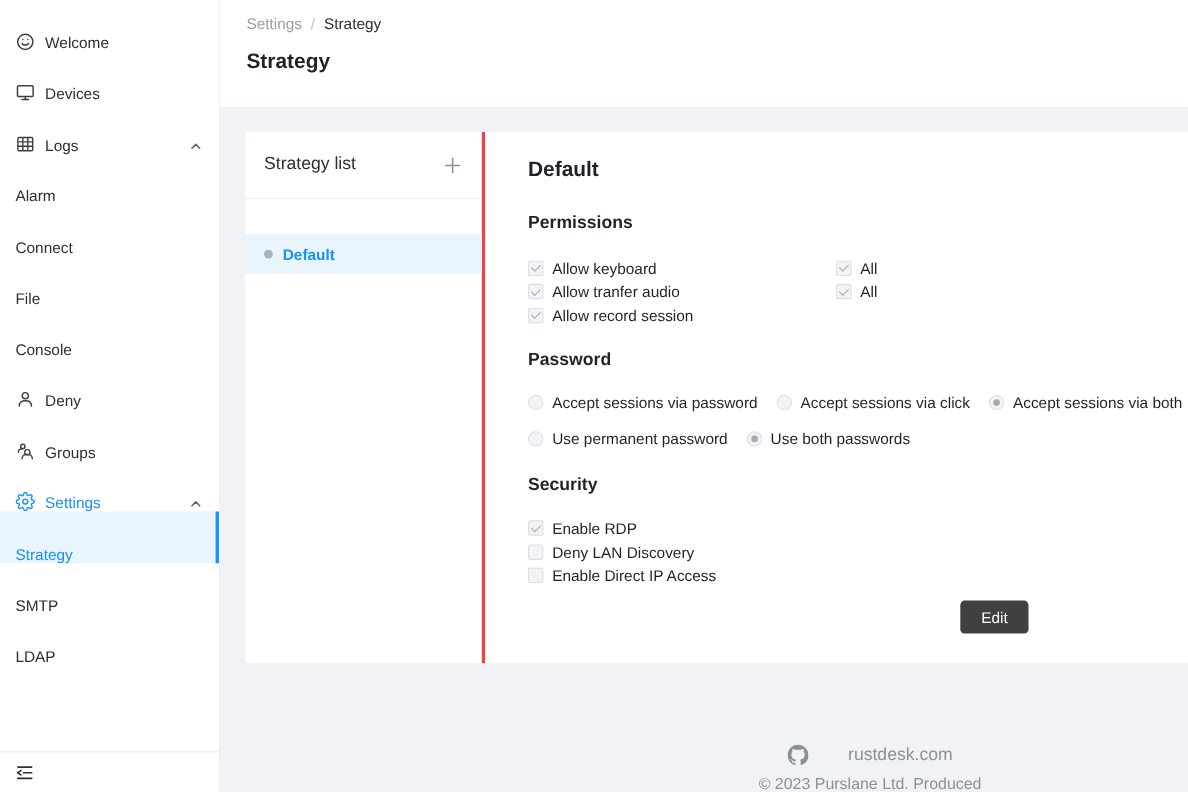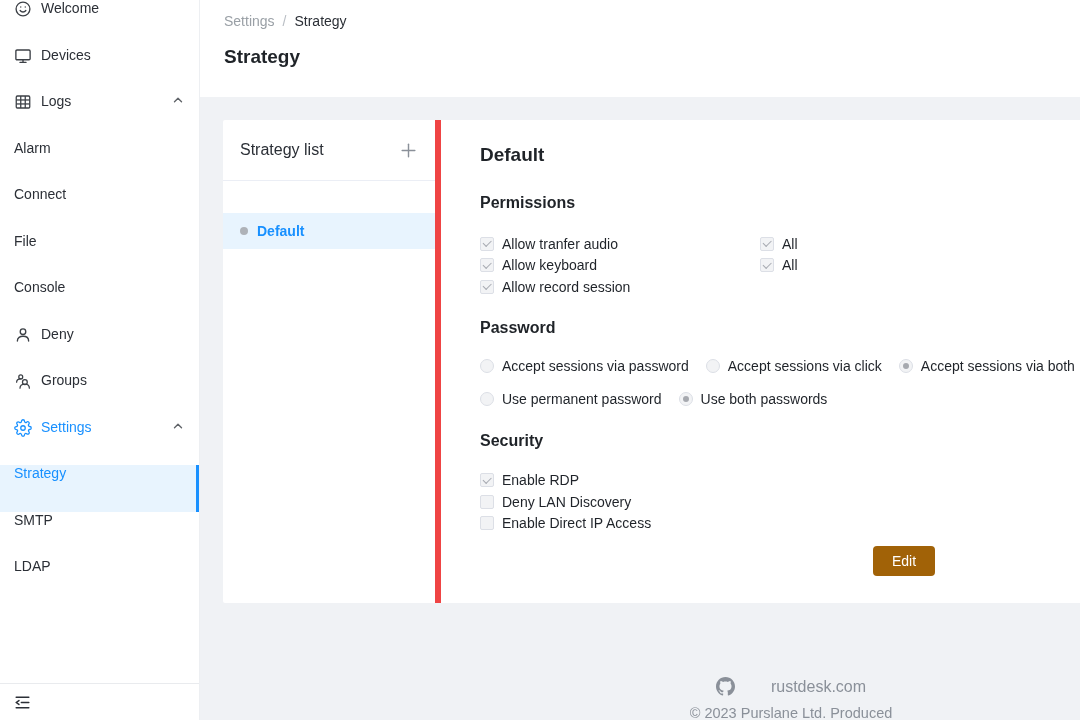--- a/index.html
+++ b/index.html
@@ -2,21 +2,21 @@
 <html><head>
 <meta charset="utf-8">
 <style>
   * { margin:0; padding:0; box-sizing:border-box; }
   html,body { width:1080px; height:720px; overflow:hidden; }
   body { font-family:"Liberation Sans", sans-serif; background:#fff; position:relative; color:#24292e; }
 
   
   .sidebar { position:absolute; left:0; top:0; width:200px; height:720px; background:#fff;
              border-right:1px solid #edeff2; z-index:5; }
-  .nav-item { height:46.5px; display:flex; align-items:flex-start; padding:0 14px; cursor:pointer;
+  .nav-item { height:46.5px; display:flex; align-items:flex-end; padding:0 14px; cursor:pointer;
               font-size:14px; color:#2b2f36; position:relative; }
   .nav-item .ico { width:18px; height:18px; margin-right:9px; display:flex; align-items:center; color:#3c4046; }
   .nav-item .lbl { flex:1; white-space:nowrap; }
   .nav-item .chev { width:14px; height:14px; color:#5f6368; display:flex; }
   .nav-sub { }
   .nav-item.blue, .nav-item.blue .ico { color:#1890ff; }
   .nav-item.selected { background:#e8f4fe; color:#1890ff; }
   .nav-item.selected::after { content:""; position:absolute; right:0; top:0; width:3px; height:100%; background:#1890ff; }
   .sidebar-footer { position:absolute; left:0; right:0; bottom:0; height:37px; border-top:1px solid #e9ebee;
                     display:flex; align-items:center; padding:0 13px; background:#fff; }
@@ -28,21 +28,21 @@
   .breadcrumb { display:flex; align-items:center; gap:8px; padding-top:13px; font-size:14px; }
   .bc-parent { color:#9aa0a6; cursor:pointer; }
   .bc-sep { color:#b9bec4; }
   .bc-current { color:#2b2f36; }
   .page-title { margin-top:17px; font-size:19px; font-weight:700; color:#1f2328; }
   .content { position:absolute; left:0; top:97px; width:880px; height:623px; background:#f0f2f5; overflow:hidden; }
   .inner { width:1182px; }
 
   
   .card { margin:23px 0 0 23px; width:936px; height:483px; background:#fff; border-radius:2px; display:flex; }
-  .list-panel { width:218px; flex-shrink:0; border-right:6px solid #ef4444; }
+  .list-panel { width:218px; flex-shrink:0; border-right:3px solid #ef4444; }
   .list-header { height:61px; display:flex; align-items:center; justify-content:space-between;
                  padding:0 17px; border-bottom:1px solid #ebeef5; }
   .list-title { font-size:16px; color:#2b2f36; font-weight:500; }
   .plus { width:19px; height:19px; color:#8a9099; cursor:pointer; display:flex; }
   .list-body { padding-top:32px; }
   .list-item { height:36px; display:flex; align-items:center; padding:0 17px; font-size:14px; cursor:pointer; color:#2b2f36; }
   .list-item .dot { width:8px; height:8px; border-radius:50%; background:#aeb2b8; margin-right:9px; flex-shrink:0; }
   .list-item.selected { background:#e8f4fe; color:#1890ff; font-weight:700; }
 
   .detail { flex:1; padding:24px 0 0 39px; }
@@ -64,21 +64,21 @@
   .rd.selected .rd-circle::after { content:""; position:absolute; left:3px; top:3px; width:6px; height:6px;
             border-radius:50%; background:#a6a9af; }
 
   .mt-pwd { margin-top:21px; }
   .pwd-row1 { margin-top:19px; display:flex; gap:17px; }
   .pwd-row2 { margin-top:11px; display:flex; gap:17px; }
 
   .mt-sec { margin-top:22px; }
   .sec-list { margin-top:20px; display:flex; flex-direction:column; }
 
-  .edit-btn { margin:12px 0 0 393px; height:30px; padding:0 19px; background:#a16207; color:#fff;
+  .edit-btn { margin:12px 0 0 393px; height:30px; padding:0 19px; background:#404040; color:#fff;
               border:none; border-radius:4px; font-size:14px; cursor:pointer; font-family:inherit; }
 
   
   .footer { width:1182px; padding-top:74px; }
   .footer-line1 { display:flex; align-items:center; justify-content:center; gap:36px; color:#8a9099; }
   .site-link { font-size:16px; color:#8a9099; cursor:pointer; }
   .gh { width:19px; height:19px; display:flex; cursor:pointer; }
   .footer-line2 { margin-top:9px; text-align:center; color:#8a9099; font-size:14.5px; }
 
   svg { display:block; }
@@ -235,25 +235,25 @@
         </div>
 
         <div class="detail">
           <div class="detail-title">Default</div>
 
           <div class="sec-title mt-perm">Permissions</div>
           <div class="perm-grid">
             <div class="perm-col">
               <label class="cb checked">
                 <span class="cb-box"></span>
+                <span>Allow keyboard</span>
+              </label>
+              <label class="cb checked">
+                <span class="cb-box"></span>
                 <span>Allow tranfer audio</span>
-              </label>
-              <label class="cb checked">
-                <span class="cb-box"></span>
-                <span>Allow keyboard</span>
               </label>
               <label class="cb checked">
                 <span class="cb-box"></span>
                 <span>Allow record session</span>
               </label>
             </div>
             <div class="perm-col last">
               <label class="cb checked">
                 <span class="cb-box"></span>
                 <span>All</span>

